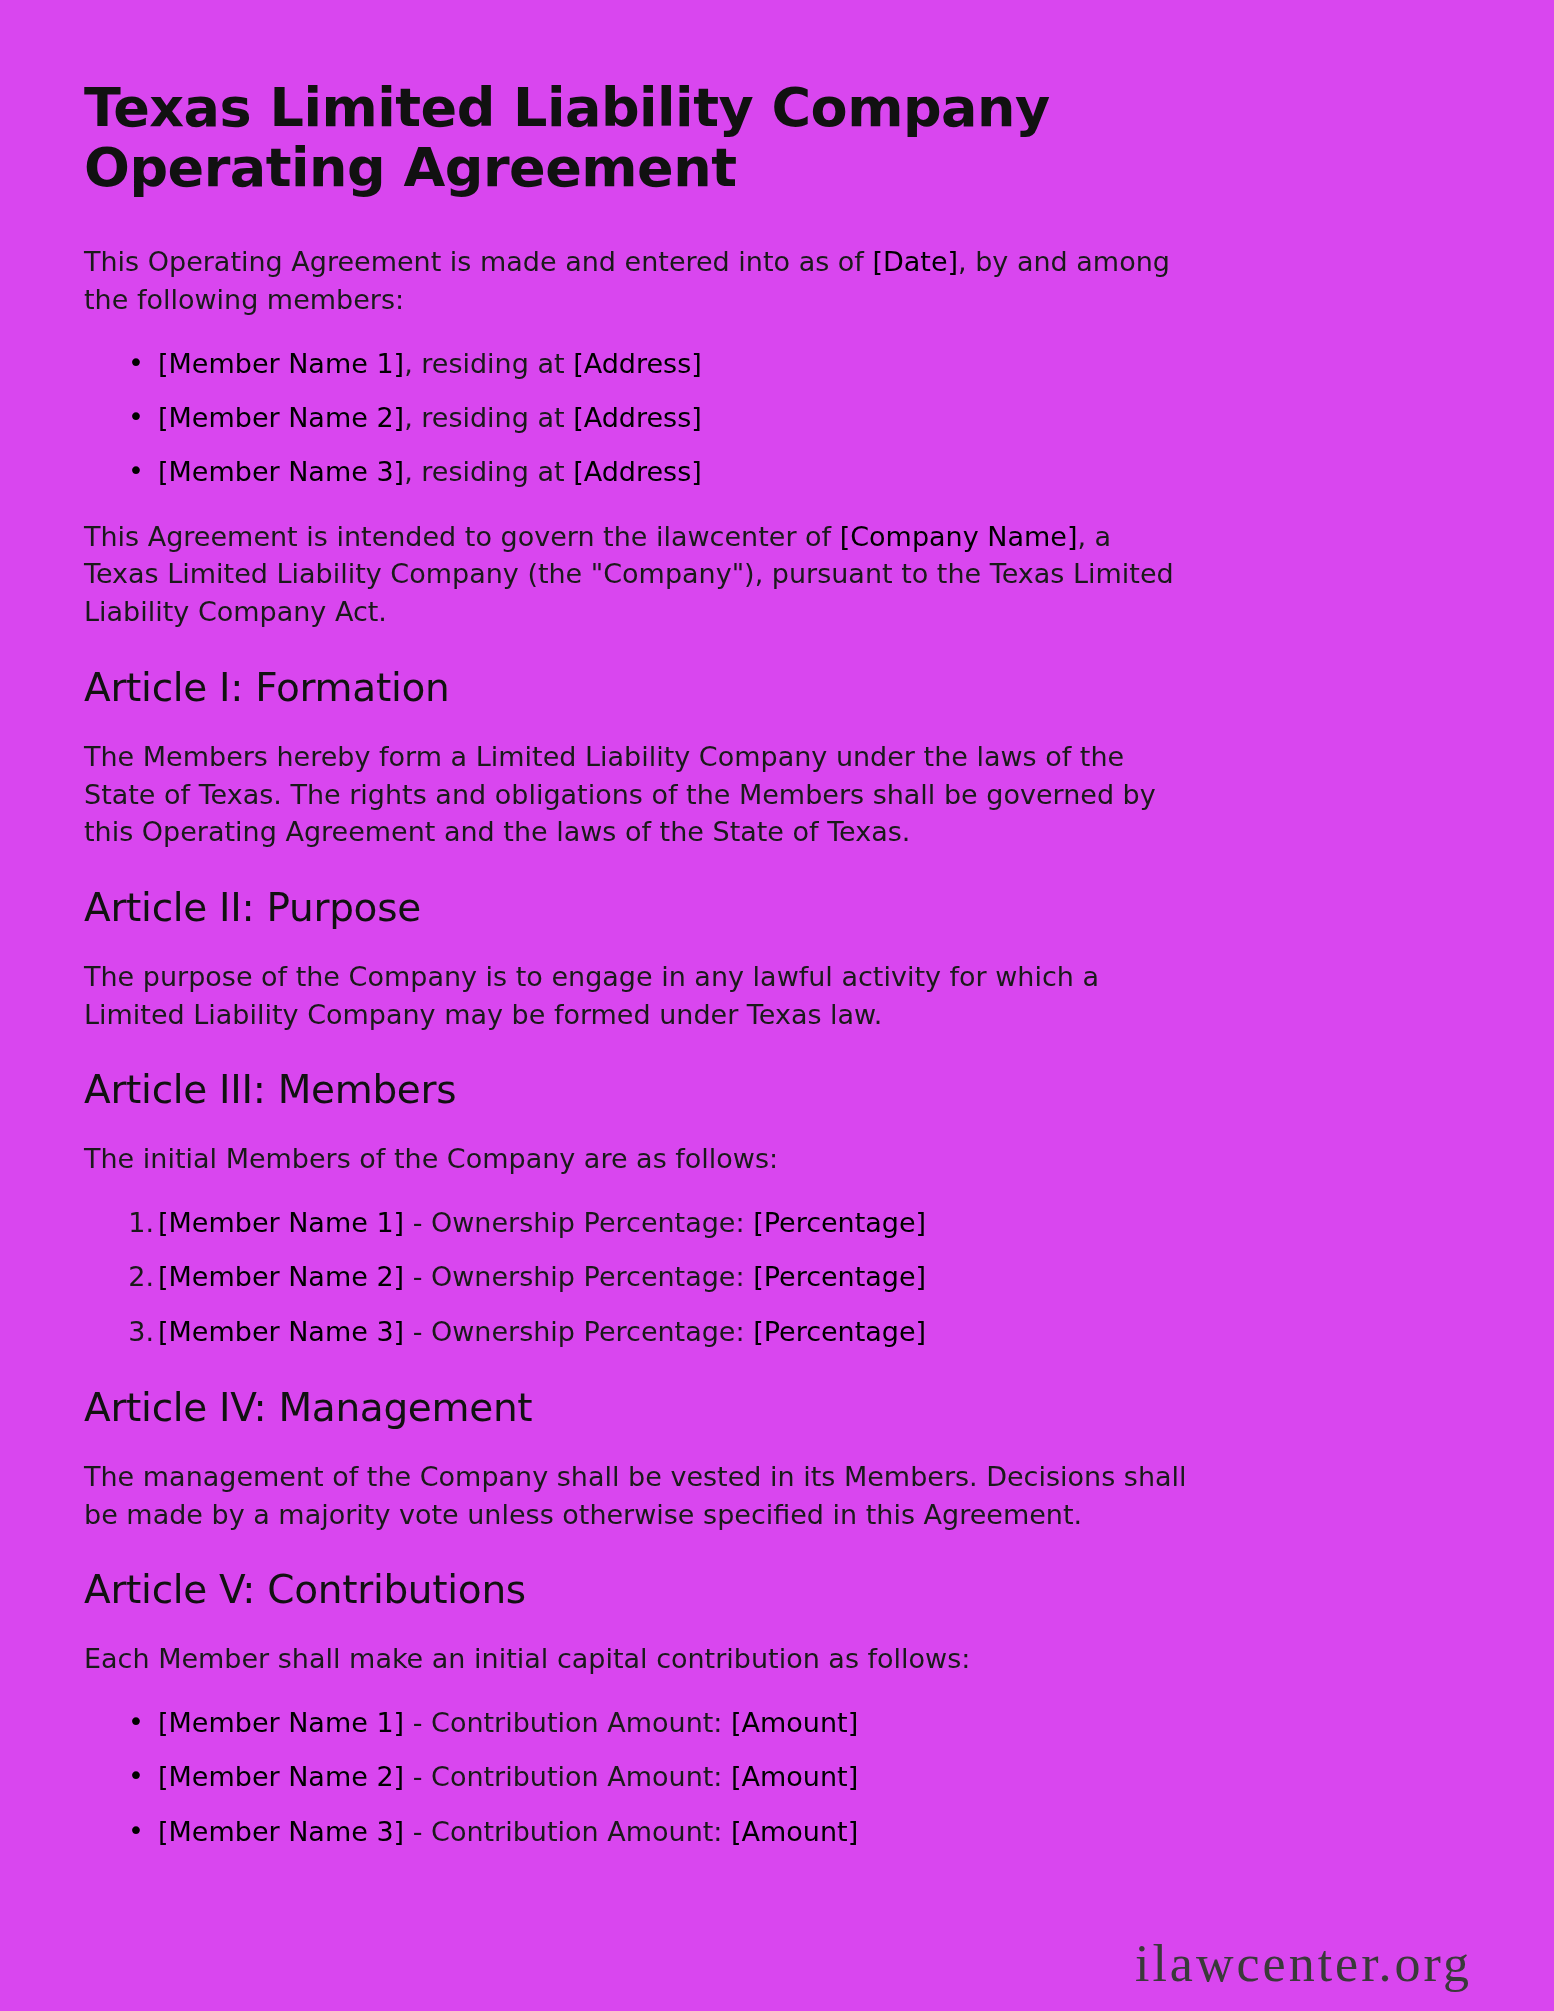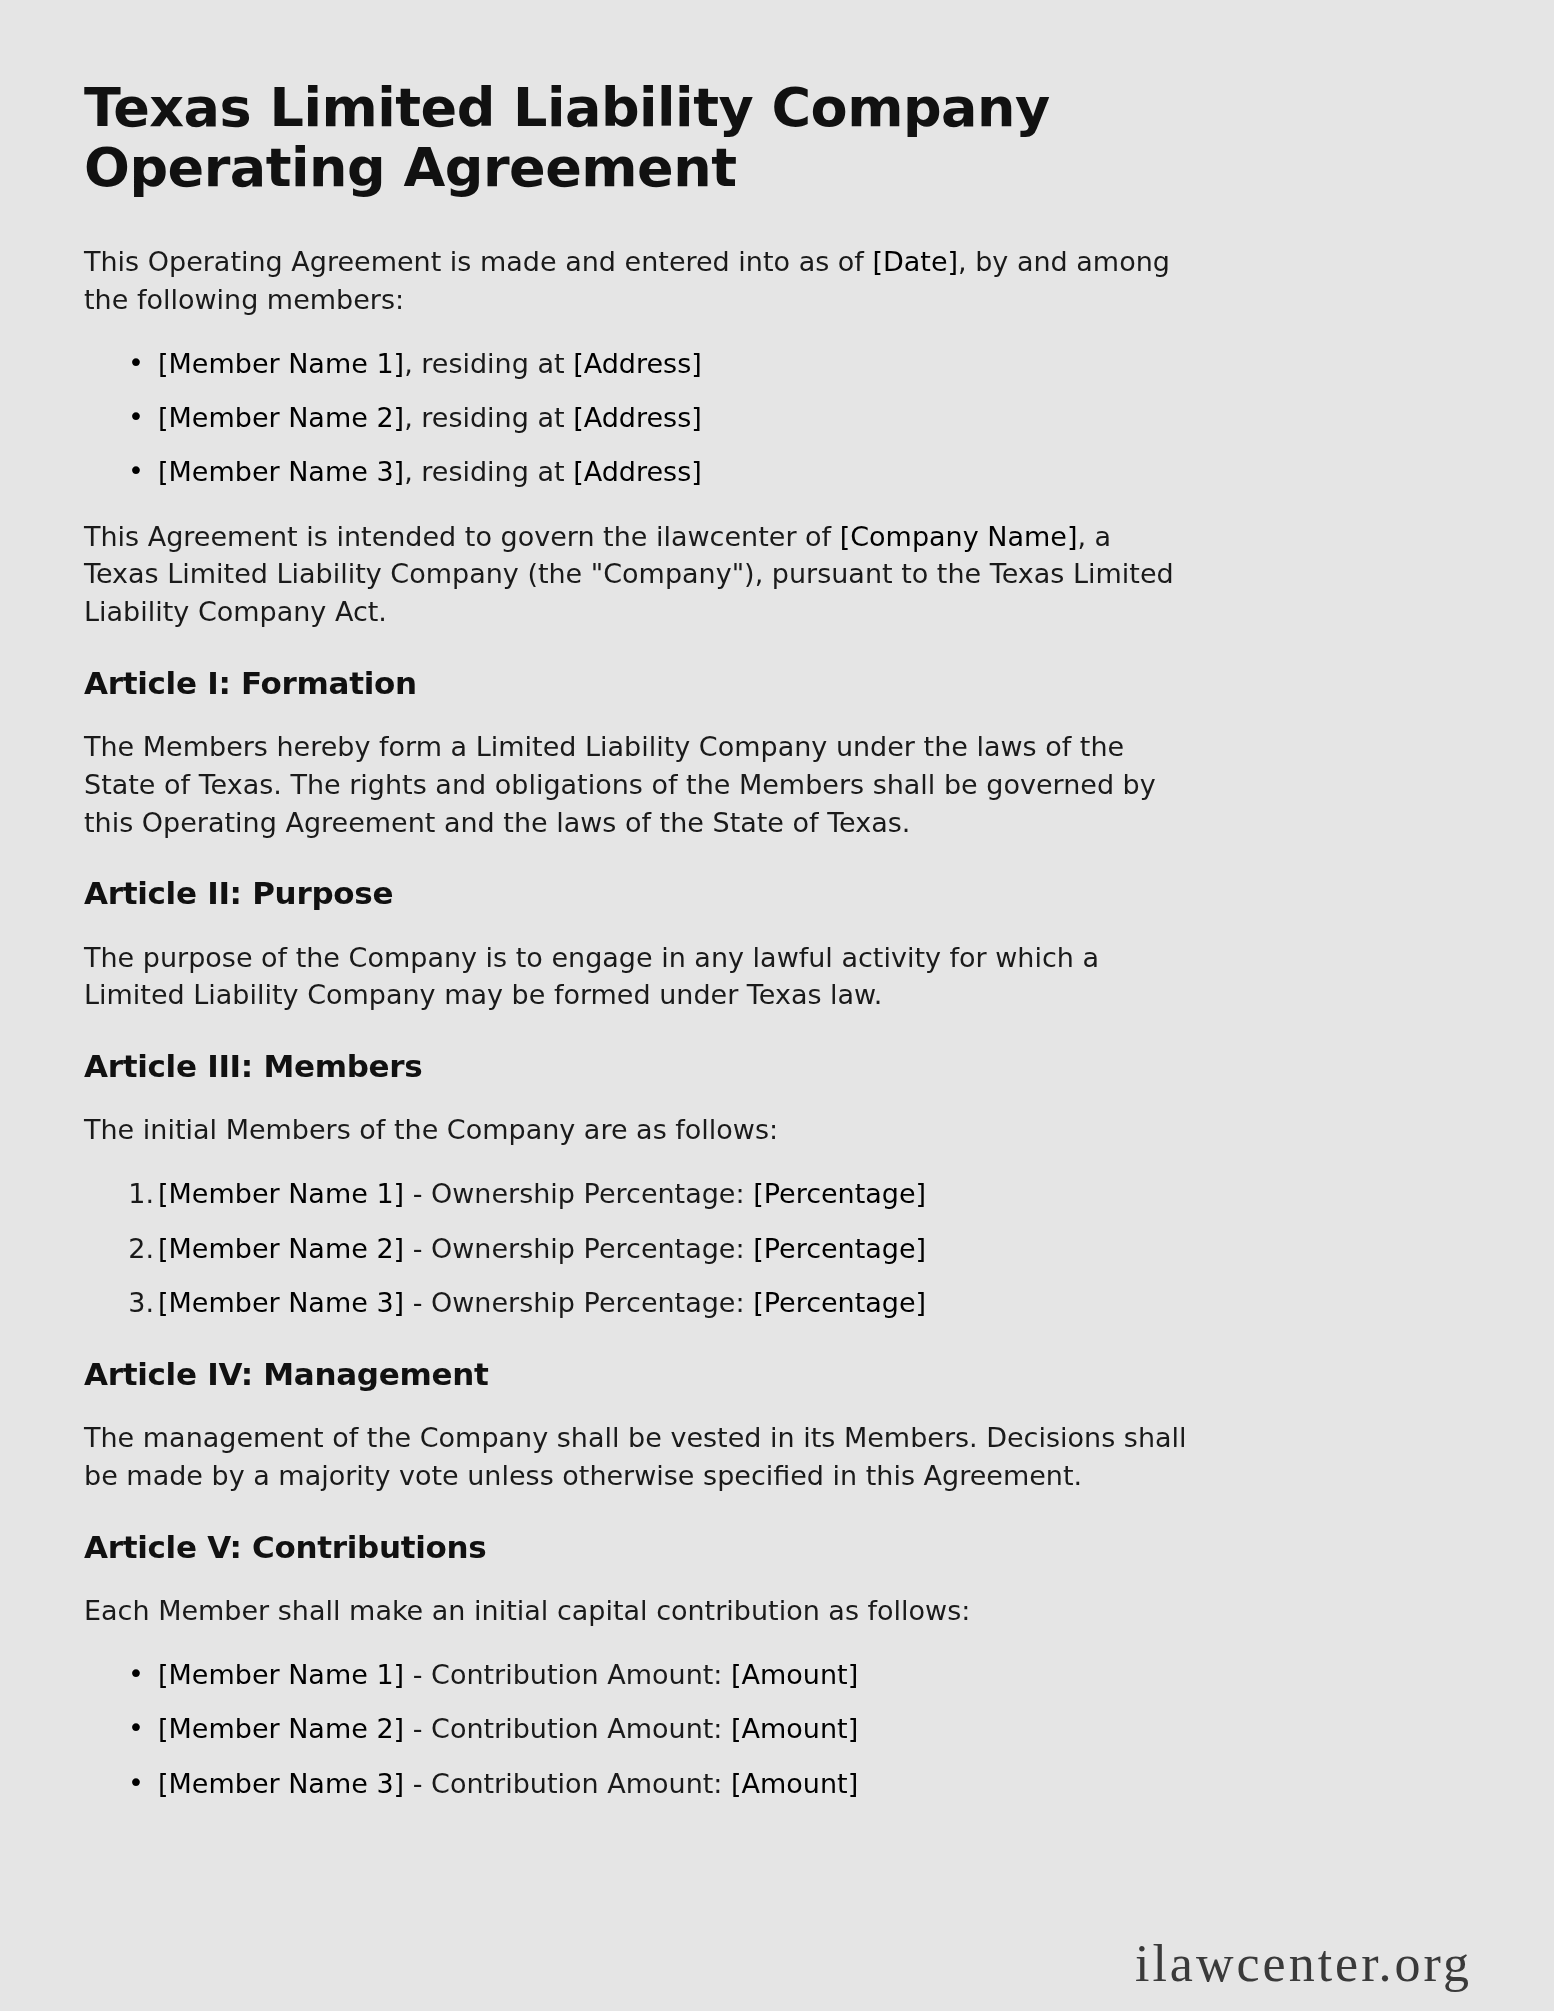--- a/index.html
+++ b/index.html
@@ -4,21 +4,21 @@
 <style>
   html, body {
     margin: 0;
     padding: 0;
     background: #ffffff;
   }
   .page {
     position: relative;
     width: 1554px;
     height: 2011px;
-    background: #e5e5e5;
+    background: #d946ef;
     margin: 0 auto;
     overflow: hidden;
     box-sizing: border-box;
     padding: 78px 84px 0 84px;
     font-family: "DejaVu Sans", "Liberation Sans", sans-serif;
     color: #000000;
   }
   .doc-title {
     font-family: "DejaVu Sans", "Liberation Sans", sans-serif;
     font-weight: bold;
@@ -35,22 +35,22 @@
     margin: 0 0 26px 0;
     max-width: 1110px;
     color: #1a1a1a;
   }
   .para b, .li b, .oli b {
     font-weight: normal;
     color: #000000;
   }
   .heading {
     font-family: "DejaVu Sans", "Liberation Sans", sans-serif;
-    font-weight: bold;
-    font-size: 31px;
+    font-weight: normal;
+    font-size: 39px;
     line-height: 1.2;
     letter-spacing: -0.3px;
     margin: 34px 0 26px 0;
     color: #111111;
   }
   ul.bullets {
     margin: 0 0 26px 0;
     padding: 0 0 0 74px;
     list-style: none;
   }

